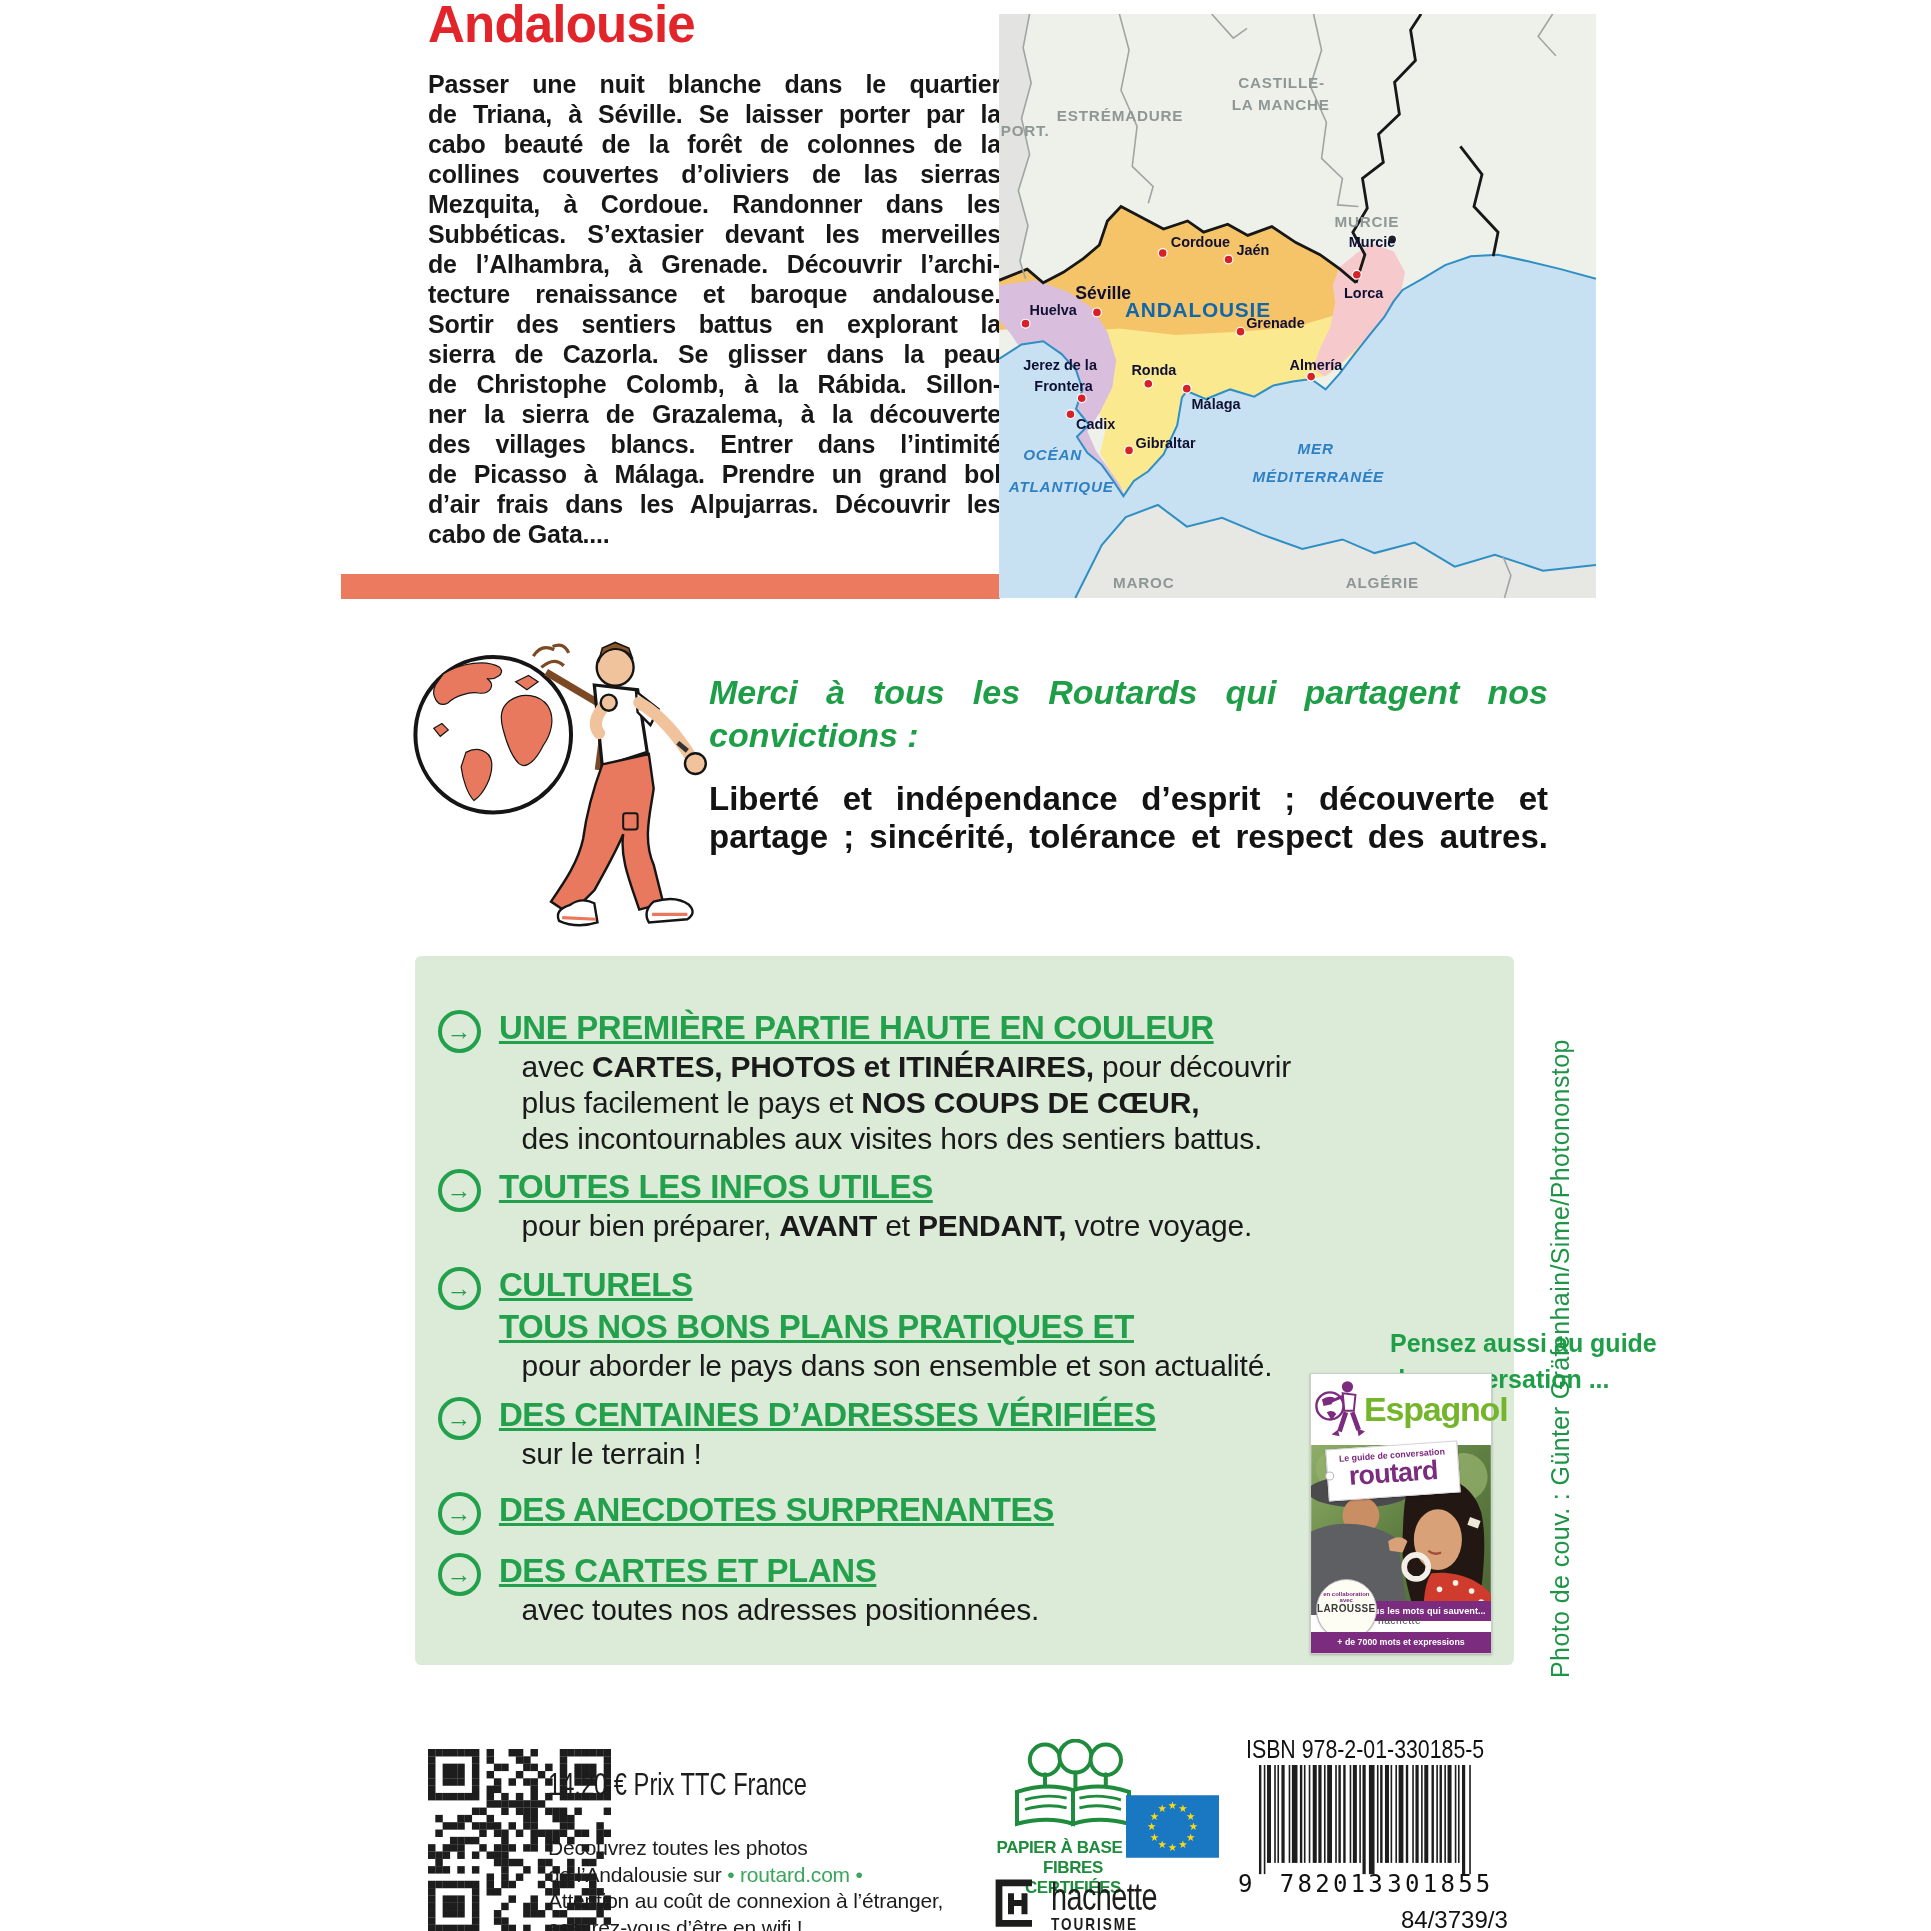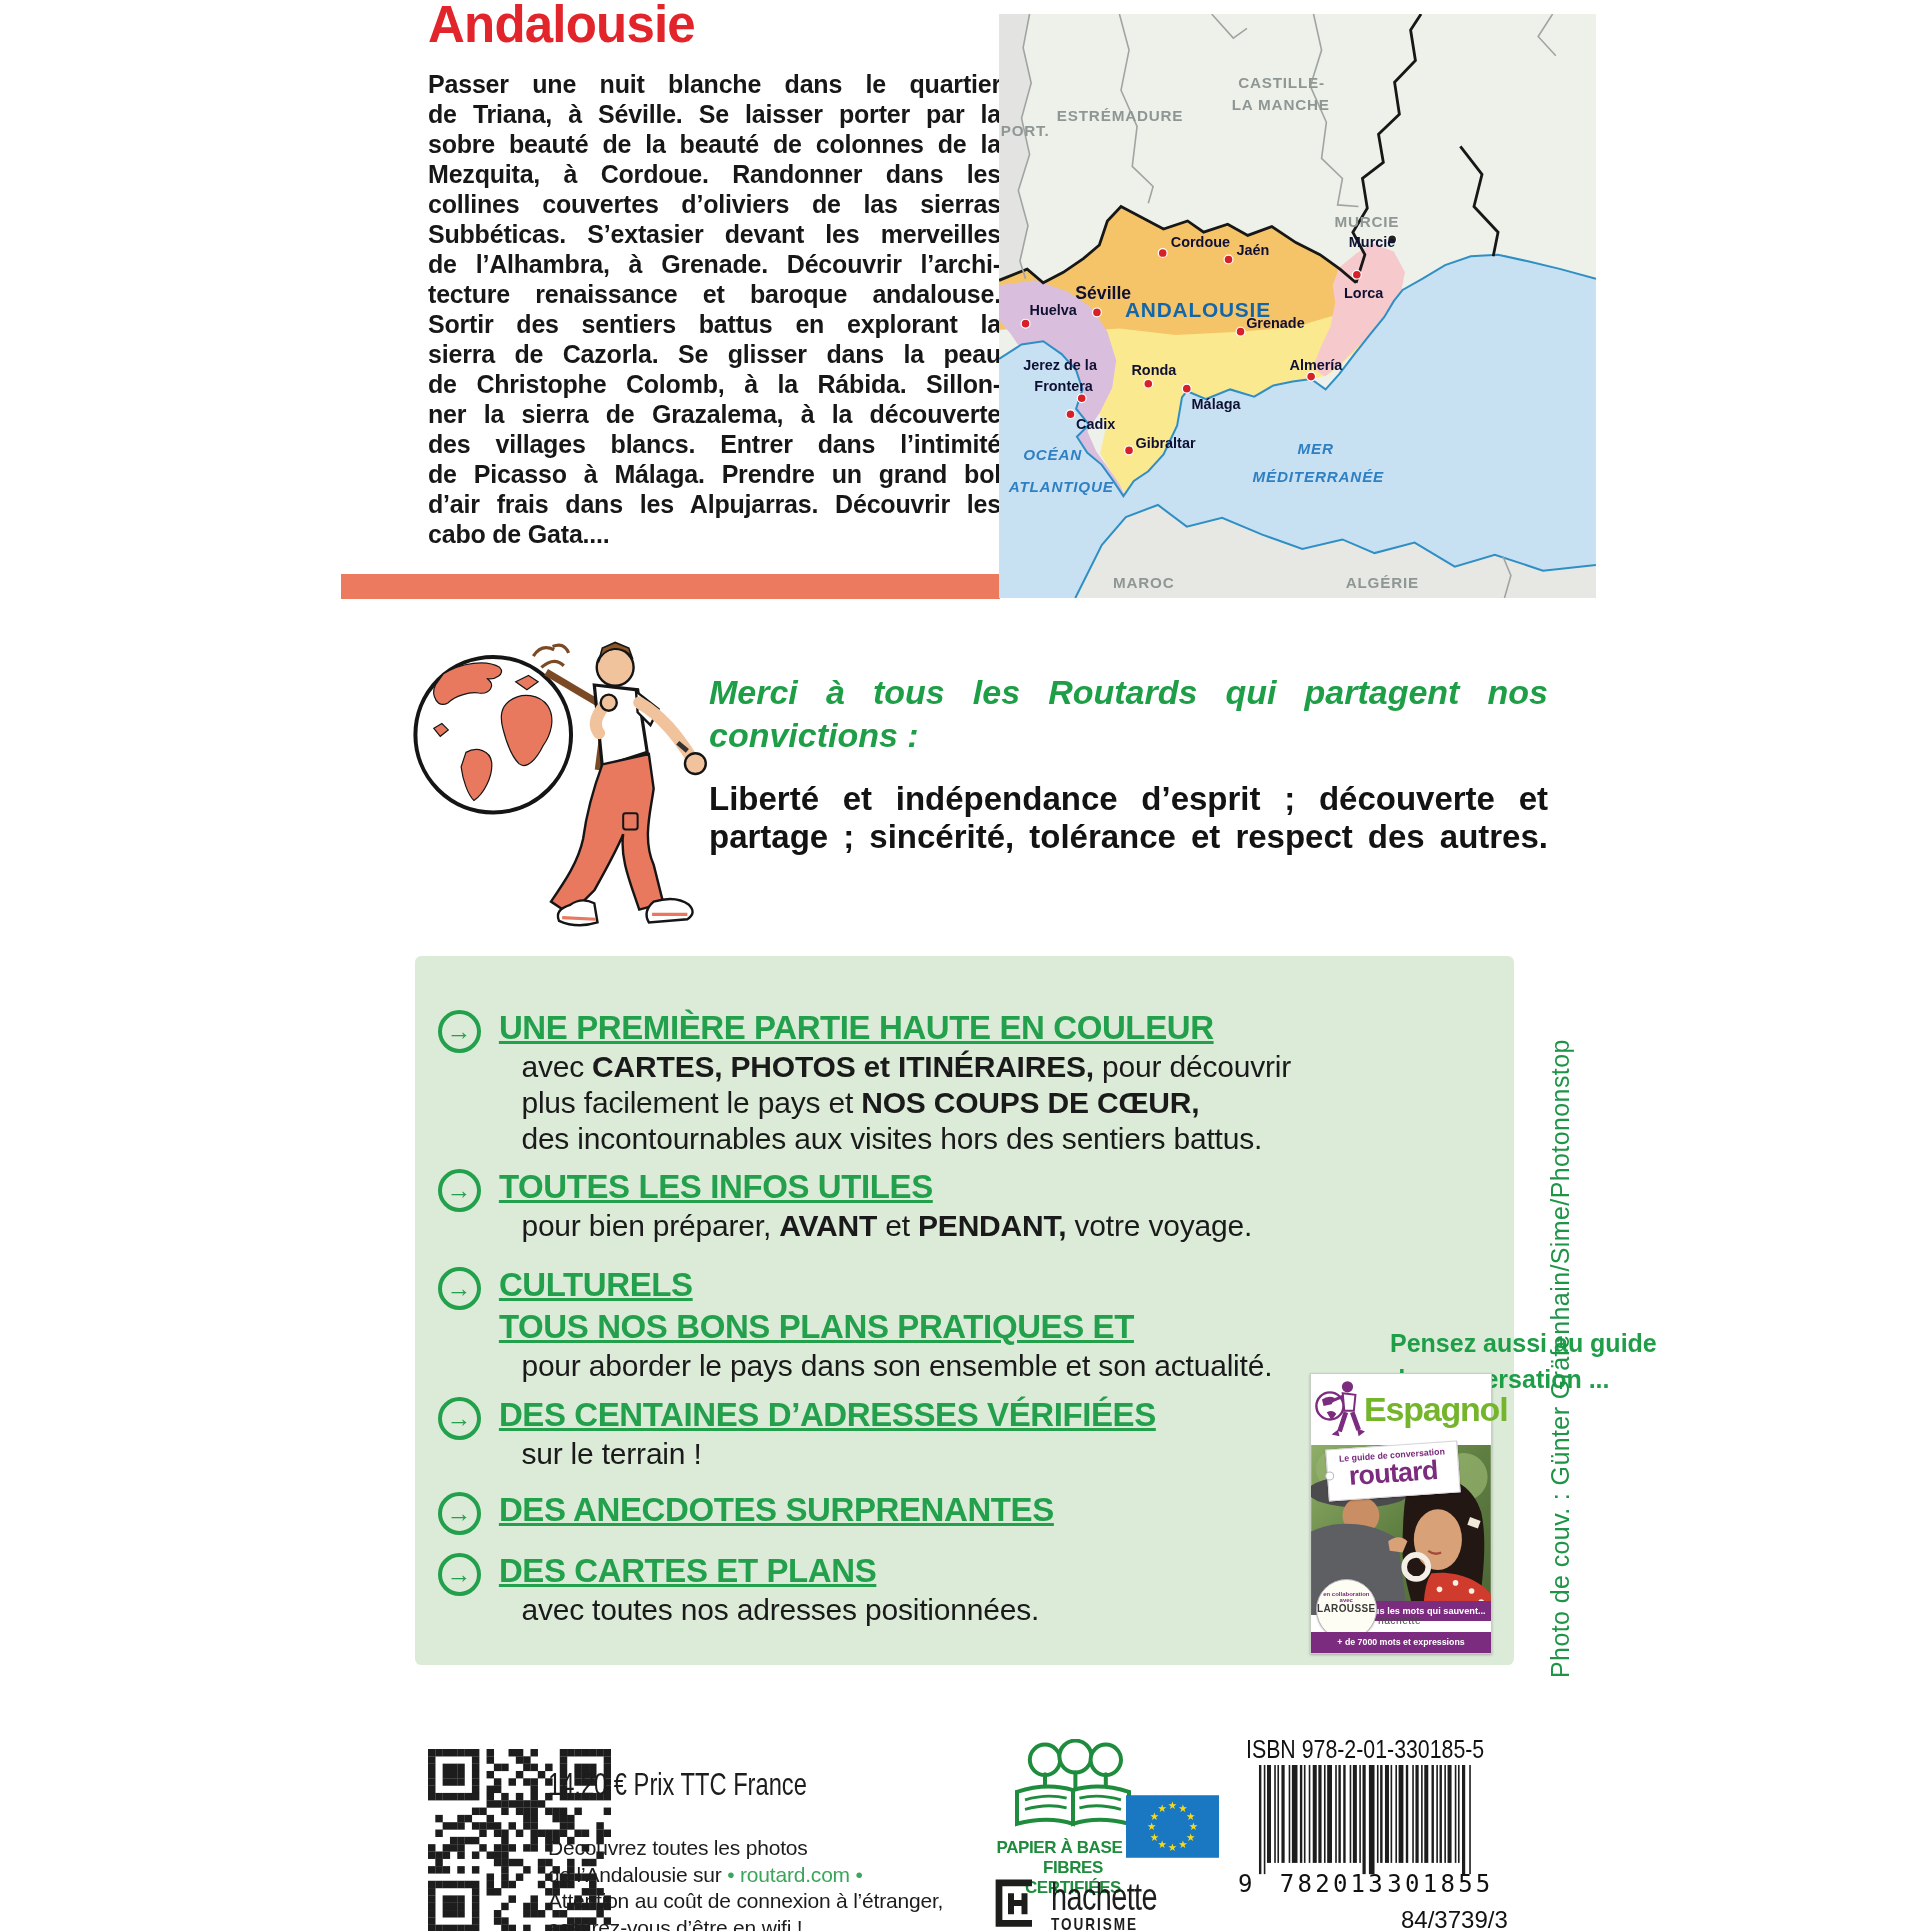--- a/index.html
+++ b/index.html
@@ -75,23 +75,23 @@
 </style>
 </head>
 <body>
 
 <div class="page">
 
   <div class="abs title">Andalousie</div>
   <div class="abs intro">
       <div class="jl">Passer une nuit blanche dans le quartier</div>
       <div class="jl">de Triana, à Séville. Se laisser porter par la</div>
-      <div class="jl">sobre beauté de la beauté de colonnes de la</div>
+      <div class="jl">cabo beauté de la forêt de colonnes de la</div>
+      <div class="jl">collines couvertes d’oliviers de las sierras</div>
       <div class="jl">Mezquita, à Cordoue. Randonner dans les</div>
-      <div class="jl">collines couvertes d’oliviers de las sierras</div>
       <div class="jl">Subbéticas. S’extasier devant les merveilles</div>
       <div class="jl">de l’Alhambra, à Grenade. Découvrir l’archi-</div>
       <div class="jl">tecture renaissance et baroque andalouse.</div>
       <div class="jl">Sortir des sentiers battus en explorant la</div>
       <div class="jl">sierra de Cazorla. Se glisser dans la peau</div>
       <div class="jl">de Christophe Colomb, à la Rábida. Sillon-</div>
       <div class="jl">ner la sierra de Grazalema, à la découverte</div>
       <div class="jl">des villages blancs. Entrer dans l’intimité</div>
       <div class="jl">de Picasso à Málaga. Prendre un grand bol</div>
       <div class="jl">d’air frais dans les Alpujarras. Découvrir les</div>

